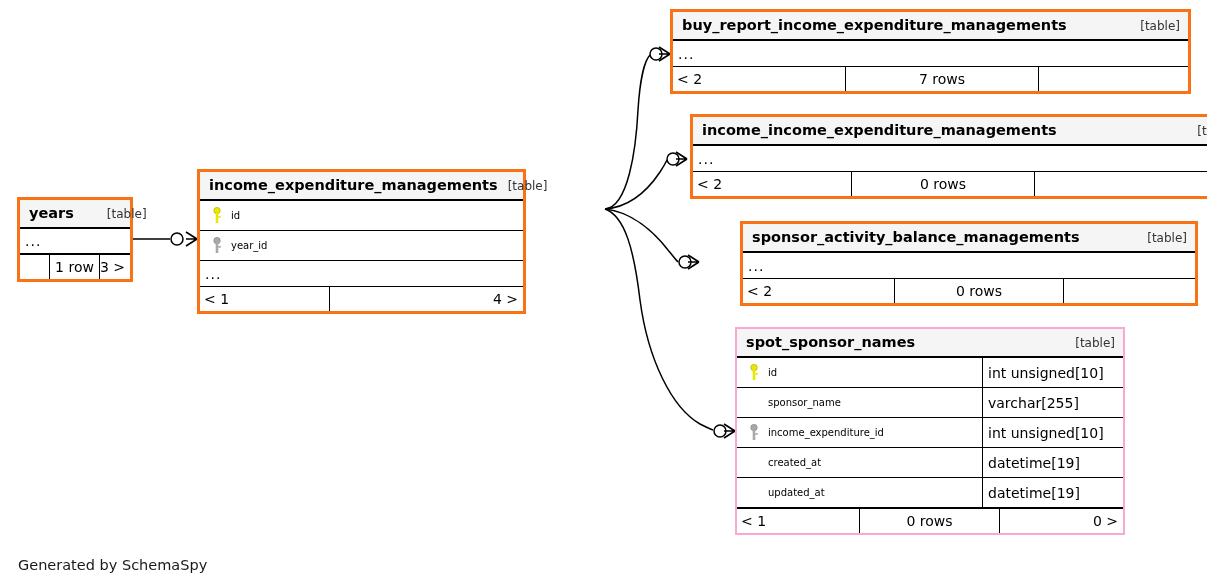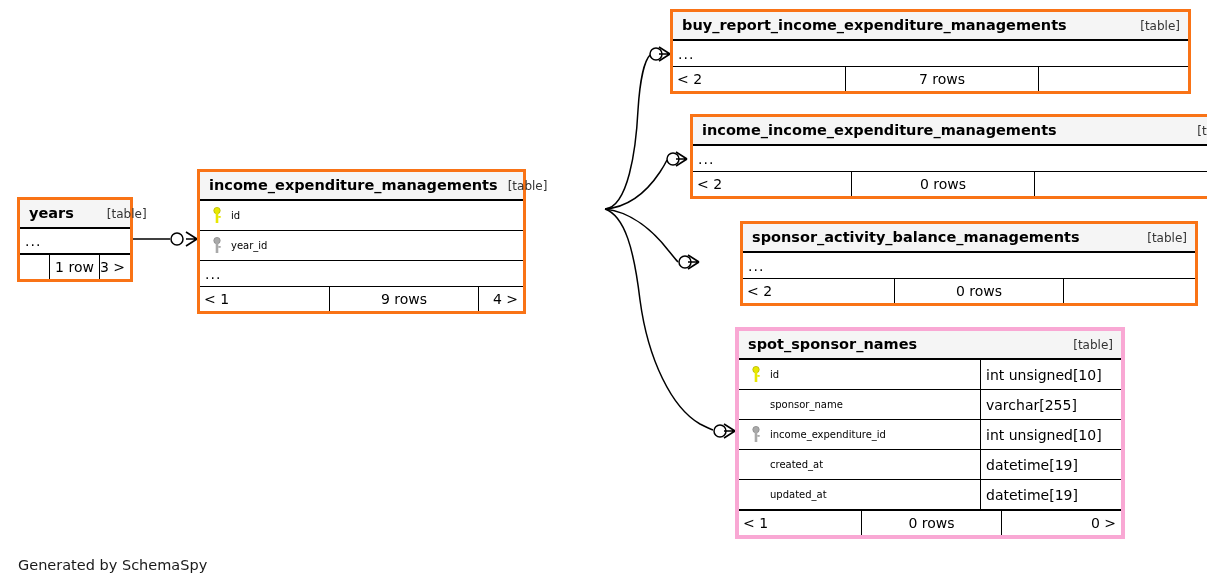--- a/index.html
+++ b/index.html
@@ -33,21 +33,21 @@
   
   .table-node {
     position: absolute;
     box-sizing: border-box;
     background: #ffffff;
     border: 3px solid #f97316;
     font-size: 14px;
     line-height: 1;
   }
   .table-node.focal {
-    border: 4px solid #f9a8d4;
+    border: 2px solid #f9a8d4;
   }
 
   .tbl-header {
     box-sizing: border-box;
     background: #f5f5f5;
     border-bottom: 2px solid #000000;
     height: 29px;
     display: flex;
     align-items: center;
     justify-content: space-between;
@@ -243,21 +243,20 @@
           </svg>
         </span>
         <span class="col-label">year_id</span>
       </div>
     </div>
 
     <div class="tbl-ellipsis" style="border-bottom:none;">...</div>
 
     <div class="tbl-footer">
       <div class="fcell f-left" style="width:129px;">&lt; 1</div>
-      <div class="fcell f-center" style="width:149px;">9 rows</div>
       <div class="fcell f-right" style="flex:1 1 auto;">4 &gt;</div>
     </div>
   </div>
 
   <div class="table-node" style="left:670px; top:9px; width:521px;">
     <div class="tbl-header">
       <span class="tbl-name">buy_report_income_expenditure_managements</span>
       <span class="tbl-tag">[table]</span>
     </div>
     <div class="tbl-ellipsis" style="border-bottom:none;">...</div>

